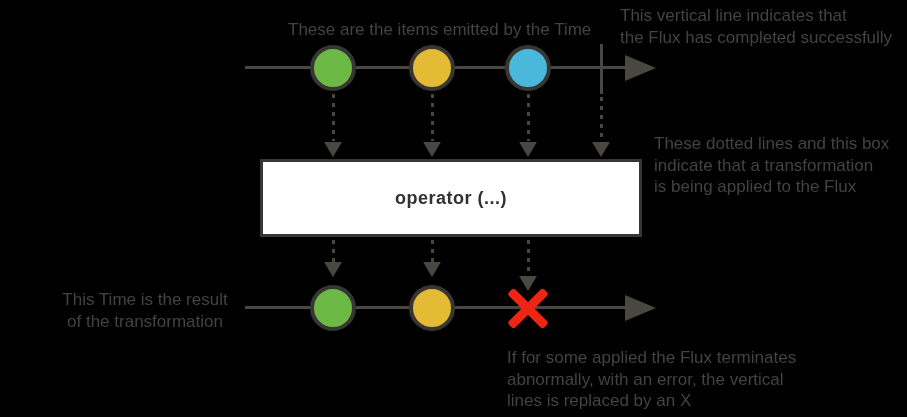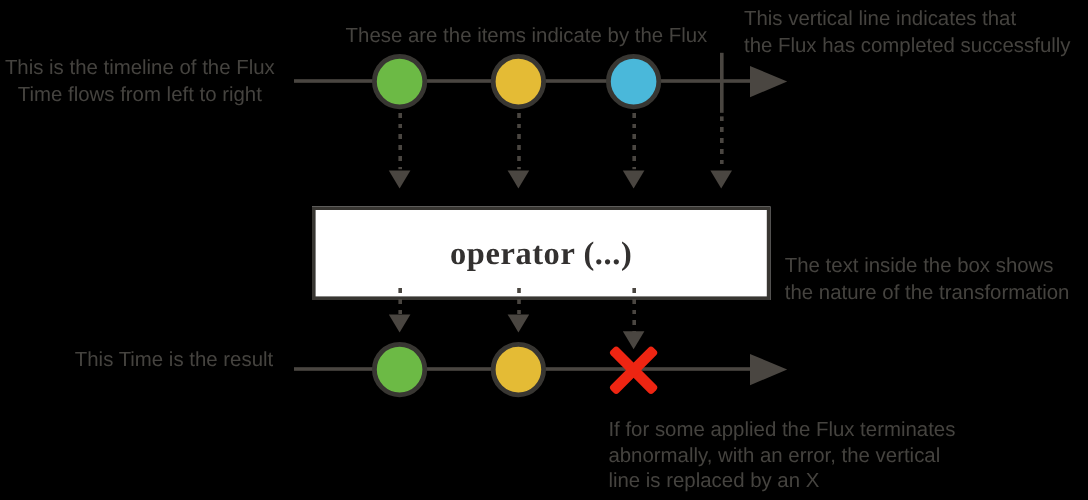--- a/index.html
+++ b/index.html
@@ -29,47 +29,42 @@
     border-top:15px solid var(--line);
   }
   .marble{
     position:absolute;width:38px;height:38px;border-radius:50%;
     border:4px solid var(--circle-stroke);
   }
   .marble.green{background:var(--green);}
   .marble.yellow{background:var(--yellow);}
   .marble.blue{background:var(--blue);}
   #operator-box{
-    position:absolute;left:260px;top:172px;width:376px;height:72px;
+    position:absolute;left:260px;top:159px;width:376px;height:72px;
     background:var(--box-bg);border:3px solid var(--circle-stroke);
     display:flex;align-items:center;justify-content:center;
-    font-weight:bold;font-size:27px;color:var(--box-text);
+    font-weight:bold;font-size:18px;color:var(--box-text);
     letter-spacing:0.5px;
-    font-family:Liberation Serif, serif;
   }
   .error-x{position:absolute;left:508px;top:288px;width:40px;height:40px;}
   .error-x .bar{
     position:absolute;left:-5px;top:15.5px;width:50px;height:9px;
     background:var(--error-red);border-radius:3px;
   }
   .error-x .bar.b1{transform:rotate(45deg);}
   .error-x .bar.b2{transform:rotate(-45deg);}
 </style>
 </head>
 <body>
 
 <div id="canvas">
 
-  <div class="note center" style="left:0px;top:46px;width:233px;">
-    <div>This is the timeline of the Flux</div>
-    <div>Time flows from left to right</div>
-  </div>
 
   <div class="note" style="left:288px;top:19px;">
-    <div>These are the items indicate by the Flux</div>
+    <div>These are the items emitted by the Time</div>
   </div>
 
   <div class="note" style="left:597px;top:5px;margin-left:23px;">
     <div>This vertical line indicates that</div>
     <div>the Flux has completed successfully</div>
   </div>
 
   <div class="hline" style="left:245px;top:66px;width:380px;"></div>
   <div class="arrow-right" style="left:625px;top:55px;"></div>
   <div class="vline" style="left:600px;top:44px;height:50px;"></div>
@@ -84,47 +79,49 @@
   <div class="arrow-down" style="left:423px;top:142px;"></div>
   <div class="dotted-v" style="left:527px;top:94px;height:47px;"></div>
   <div class="arrow-down" style="left:519px;top:142px;"></div>
   <div class="dotted-v" style="left:600px;top:97px;height:44px;"></div>
   <div class="arrow-down" style="left:592px;top:142px;"></div>
 
   <div id="operator-box">
     <span>operator (...)</span>
   </div>
 
+  <div class="note" style="left:654px;top:133px;">
+    <div>These dotted lines and this box</div>
+    <div>indicate that a transformation</div>
+    <div>is being applied to the Flux</div>
+  </div>
 
-  <div class="note" style="left:654px;top:211px;">
-    <div>The text inside the box shows</div>
-    <div>the nature of the transformation</div>
-  </div>
 
   <div class="dotted-v" style="left:332px;top:240px;height:23px;"></div>
   <div class="arrow-down" style="left:324px;top:262px;"></div>
   <div class="dotted-v" style="left:431px;top:240px;height:23px;"></div>
   <div class="arrow-down" style="left:423px;top:262px;"></div>
   <div class="dotted-v" style="left:527px;top:240px;height:37px;"></div>
   <div class="arrow-down" style="left:519px;top:276px;"></div>
 
   <div class="note center" style="left:15px;top:289px;width:260px;">
     <div>This Time is the result</div>
+    <div>of the transformation</div>
   </div>
 
   <div class="hline" style="left:245px;top:306px;width:380px;"></div>
   <div class="arrow-right" style="left:625px;top:295px;"></div>
 
   <div class="marble green" style="left:310px;top:285px;"></div>
   <div class="marble yellow" style="left:409px;top:285px;"></div>
 
   <div class="error-x">
     <div class="bar b1"></div>
     <div class="bar b2"></div>
   </div>
 
   <div class="note" style="left:507px;top:347px;">
     <div>If for some applied the Flux terminates</div>
     <div>abnormally, with an error, the vertical</div>
-    <div>line is replaced by an X</div>
+    <div>lines is replaced by an X</div>
   </div>
 
 </div>
 
 </body></html>

